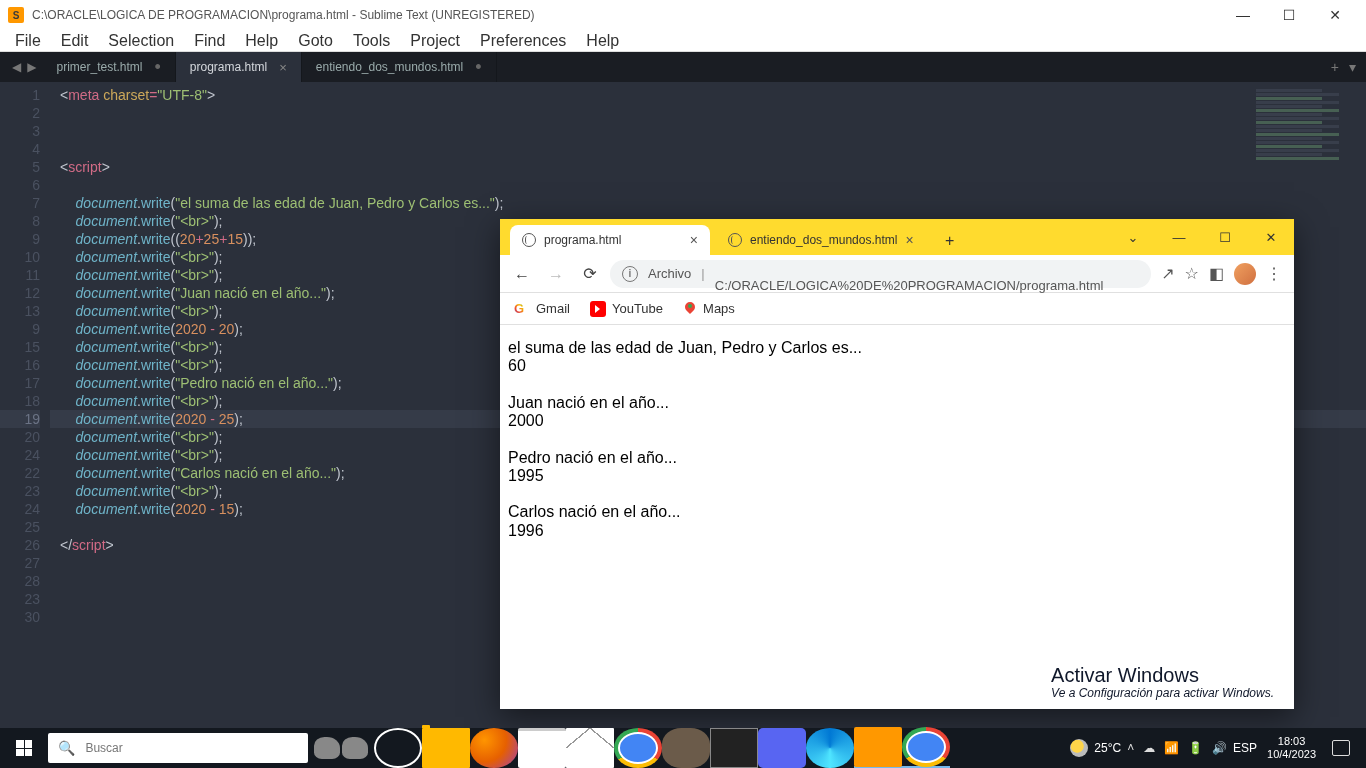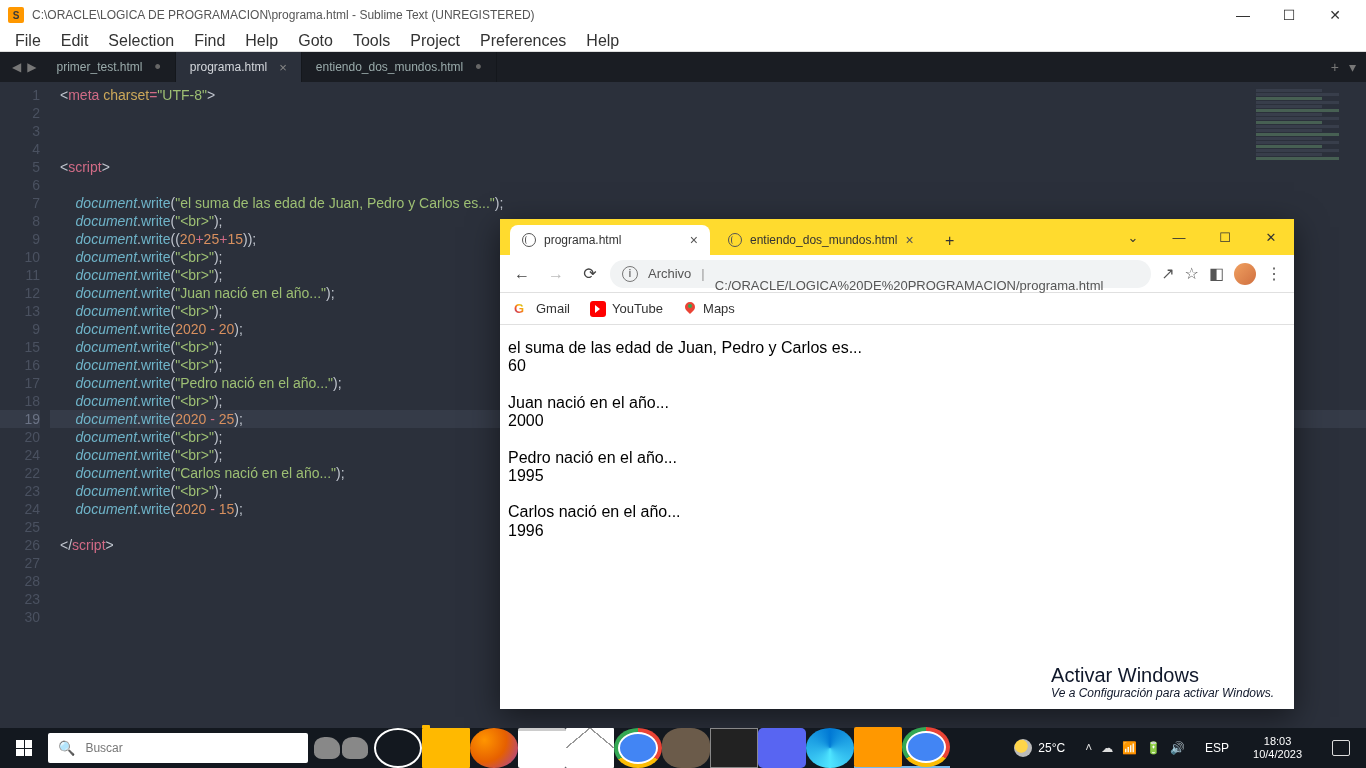--- a/index.html
+++ b/index.html
@@ -112,21 +112,21 @@
 .tb-folder{width:18px;height:14px;background:#ffb900;border-radius:1px;position:relative;}
 .tb-folder:before{content:"";position:absolute;top:-3px;left:0;width:8px;height:3px;background:#ffb900;border-radius:1px 1px 0 0;}
 .tb-store{width:16px;height:16px;background:#fff;border-radius:2px;position:relative;border-top:3px solid #ccc;}
 .tb-mail{width:18px;height:13px;background:#fff;border-radius:1px;position:relative;}
 .tb-mail:after{content:"";position:absolute;inset:0;background:linear-gradient(to bottom right,transparent 48%,#999 48% 52%,transparent 52%),linear-gradient(to bottom left,transparent 48%,#999 48% 52%,transparent 52%);background-size:50% 50%;background-position:left top,right top;background-repeat:no-repeat;}
 .tb-calc{width:14px;height:18px;background:#222;border:1px solid #888;display:grid;grid-template:1fr 2fr/1fr;gap:1px;padding:1px;}
 .tb-calc:before{content:"";background:#4a6;}
 .tb-calc:after{content:"";background:repeating-linear-gradient(#555 0 2px,#222 2px 3px);}
 .tb-gimp{width:18px;height:14px;background:#6b5b4a;border-radius:40%;}
 .tb-cortana{width:16px;height:16px;border:2px solid #fff;border-radius:50%;}
-.tray { margin-left:auto; display:flex; align-items:center; gap:20px; padding:0 10px; height:40px;}
+.tray { margin-left:auto; display:flex; align-items:center; gap:6px; padding:0 10px; height:40px;}
 .tray .weather{display:flex;align-items:center;gap:6px;}
 .tray .sun{width:18px;height:18px;background:radial-gradient(circle at 40% 40%,#ffd54a 40%,#bbb 45%);border-radius:50%;}
 .tray-icons{display:flex;gap:9px;font-size:12px;color:#ddd;}
 .clock { text-align:center; font-size:11px; line-height:13px; padding:0 4px;}
 .notif { width:18px; height:16px; border:1.5px solid #ddd; border-radius:2px; margin:0 6px;}
 </style>
 </head>
 <body>
 
 <div class="sublime-titlebar">

